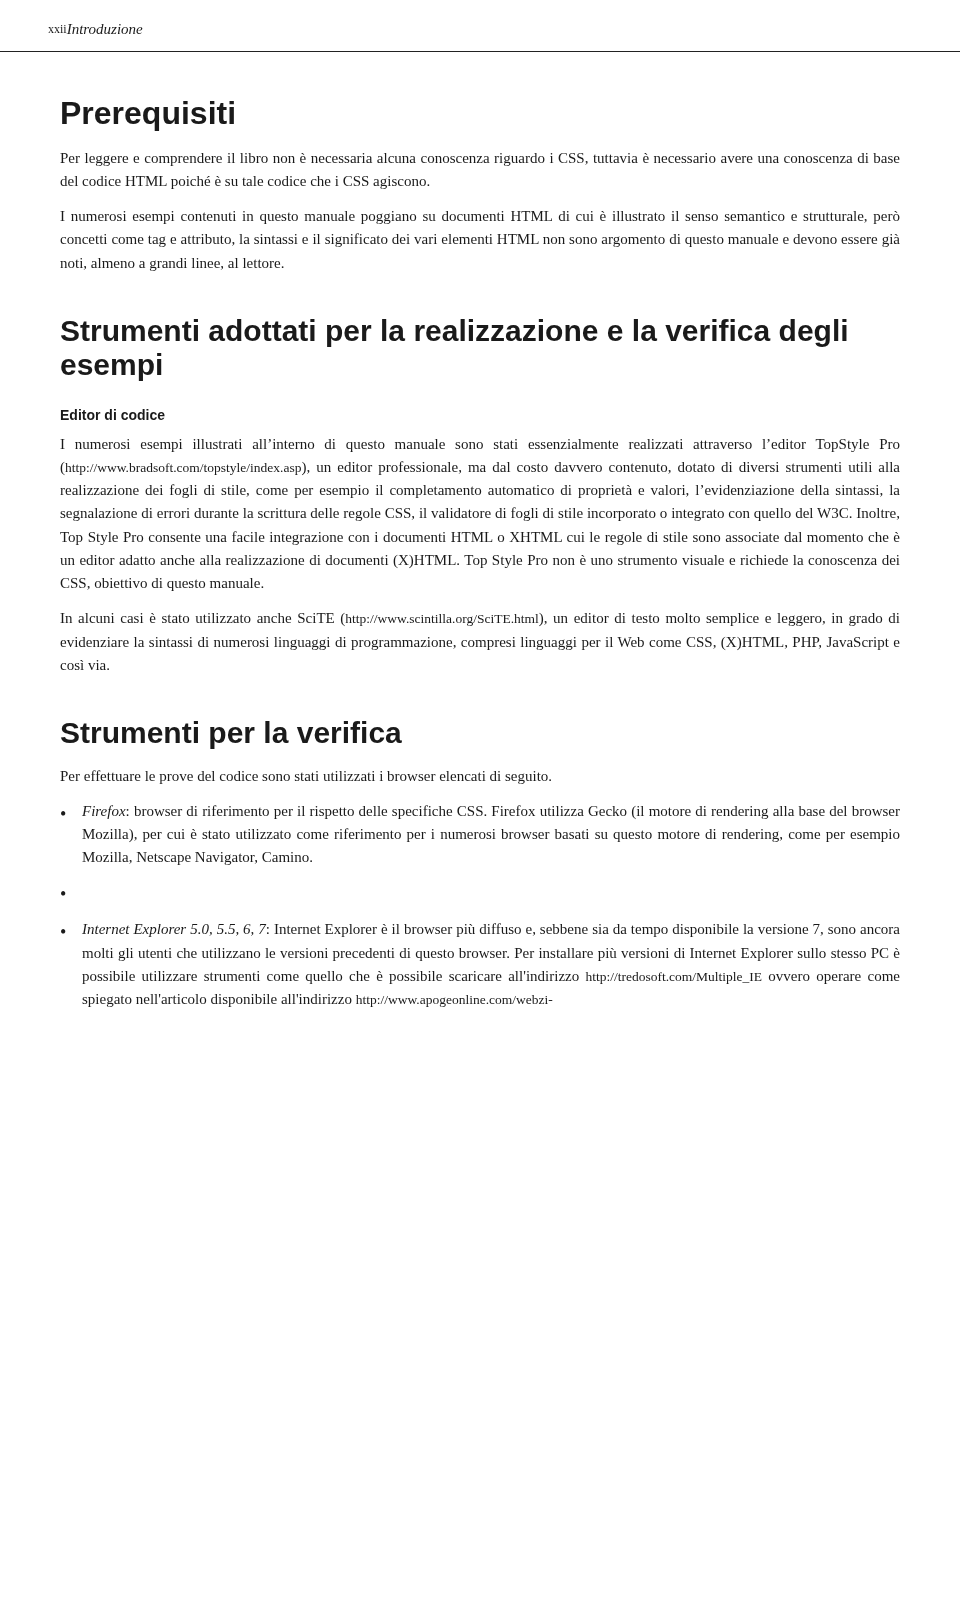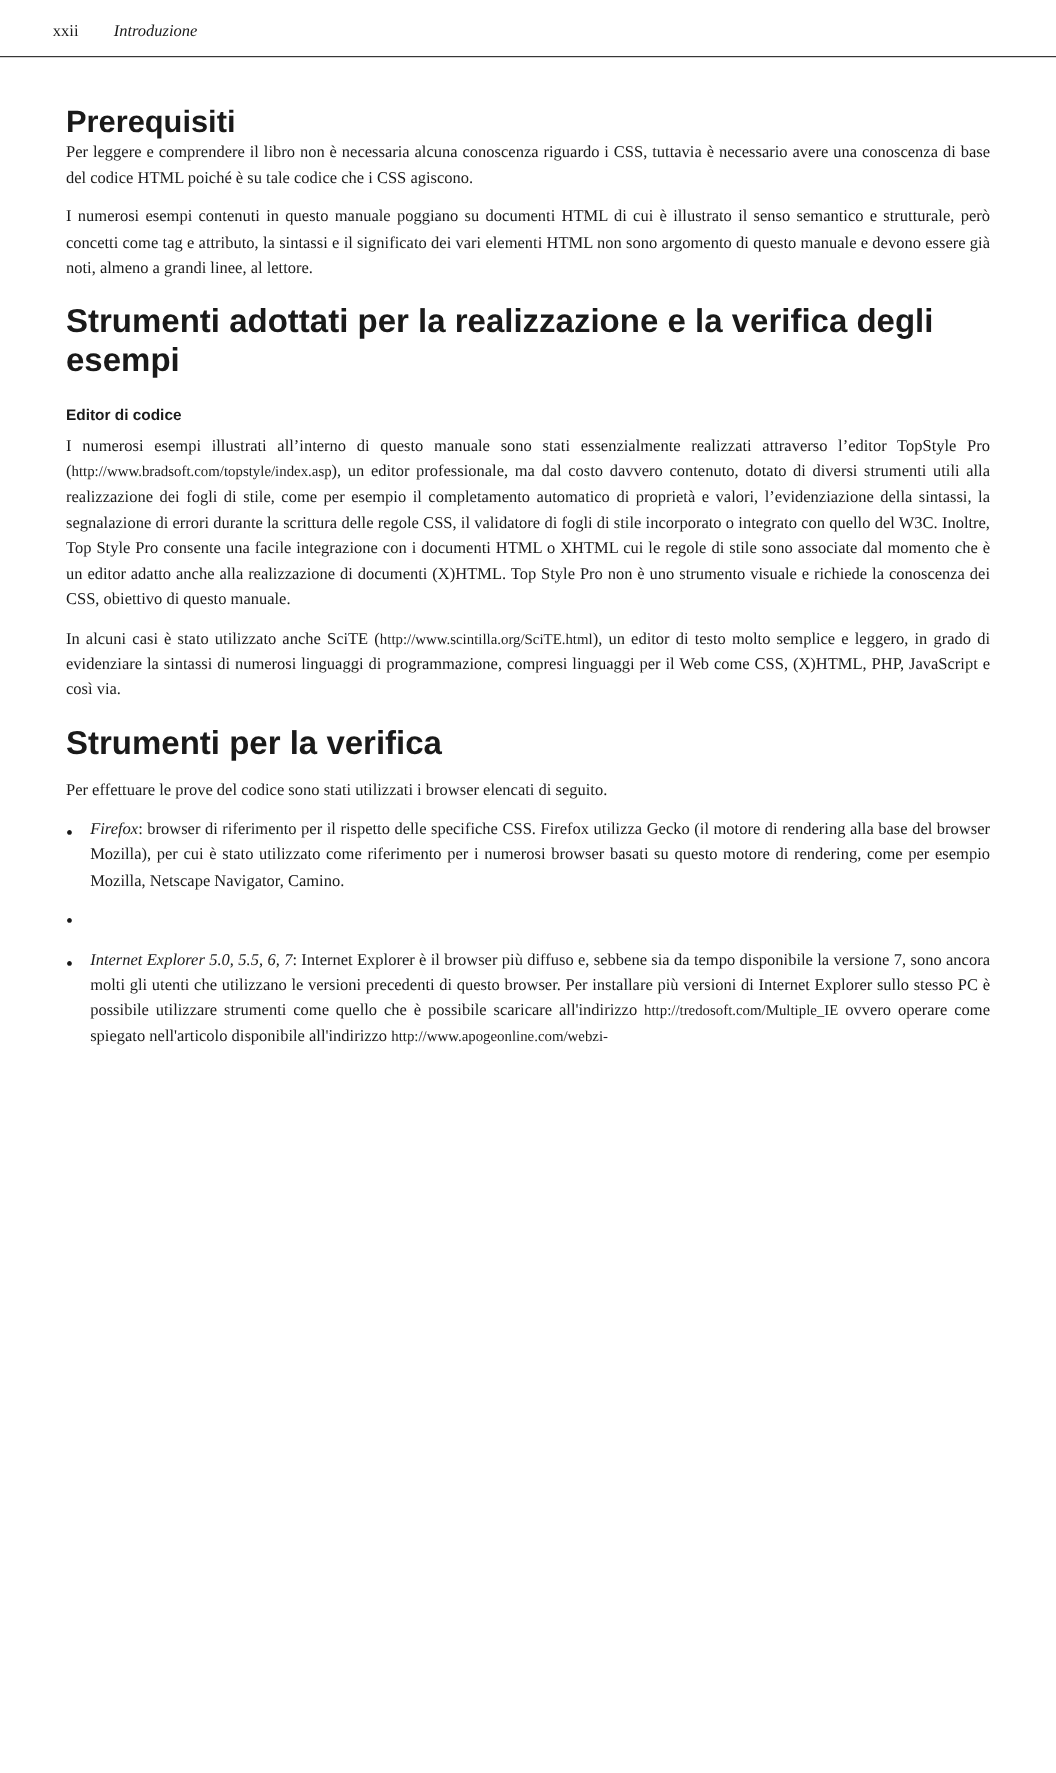--- a/index.html
+++ b/index.html
@@ -25,43 +25,42 @@
 
     .header {
       display: flex;
       align-items: center;
       padding: 18px 48px 10px 48px;
       border-bottom: 1px solid #222;
       margin-bottom: 0;
     }
 
     .header-page-num {
-      font-size: 15px;
+      font-size: 12px;
       font-weight: normal;
-      margin-right: 32px;
       font-style: normal;
       text-align: center;
     }
 
     .header-title {
       font-size: 15px;
       font-style: italic;
       font-weight: normal;
       text-align: center;
     }
 
     .content {
       padding: 32px 60px 32px 60px;
     }
 
     h1.section-title {
-      font-size: 28px;
+      font-size: 32px;
       font-weight: bold;
       margin-top: 10px;
-      margin-bottom: 0;
+      margin-bottom: 14px;
       font-family: 'Arial', sans-serif;
       line-height: 1.2;
     }
 
     h3.subsubsection-title {
       font-size: 14px;
       font-weight: bold;
       margin-top: 22px;
       margin-bottom: 6px;
       font-family: 'Arial', sans-serif;
@@ -79,21 +78,21 @@
     }
 
     .section-block {
       margin-bottom: 18px;
     }
 
     .big-heading {
       font-size: 30px;
       font-weight: bold;
       font-family: 'Arial', sans-serif;
-      margin-top: 20px;
+      margin-top: 39px;
       margin-bottom: 14px;
       line-height: 1.15;
     }
 
     ul.bullet-list {
       list-style: none;
       padding-left: 0;
       margin-top: 8px;
     }
 

